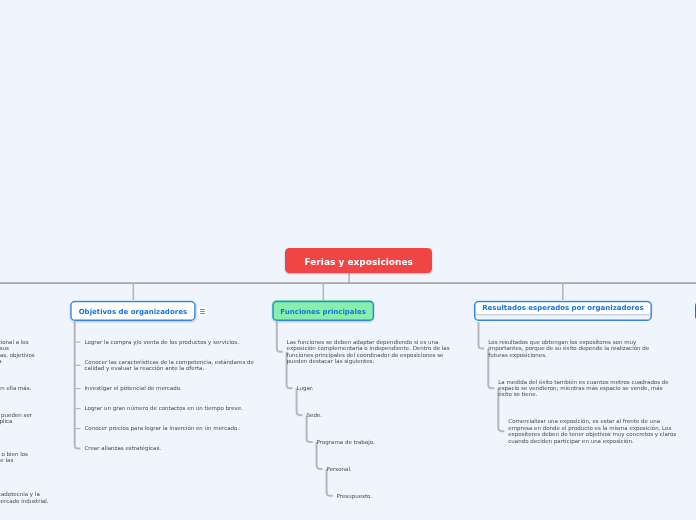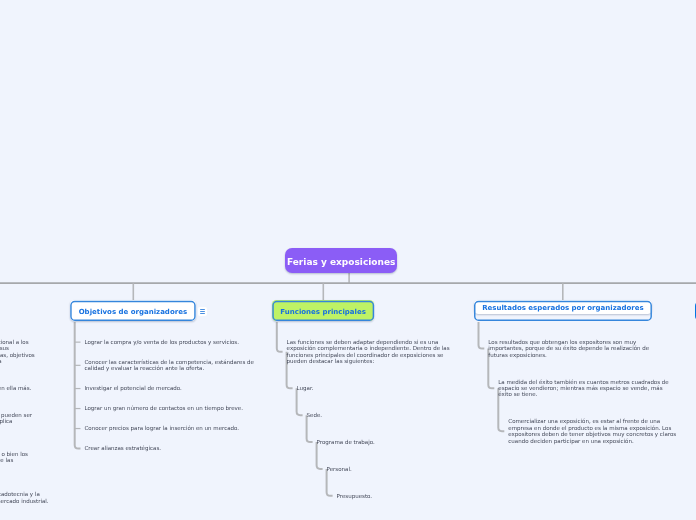--- a/index.html
+++ b/index.html
@@ -46,40 +46,40 @@
         <path d="M306.6 415.14 L306.6 438.43999999999994 Q306.6 442.03999999999996 310.20000000000005 442.03999999999996 L312.6 442.03999999999996" stroke="#b5b7ba" stroke-width="2" fill="none"></path>
         <path d="M316.6 442.03999999999996 L316.6 465.3399999999999 Q316.6 468.93999999999994 320.20000000000005 468.93999999999994 L322.6 468.93999999999994" stroke="#b5b7ba" stroke-width="2" fill="none"></path>
         <path d="M326.6 468.93999999999994 L326.6 492.2399999999999 Q326.6 495.8399999999999 330.20000000000005 495.8399999999999 L332.6 495.8399999999999" stroke="#b5b7ba" stroke-width="2" fill="none"></path>
         <path d="M562.8 283.2 L562.8 301.45" stroke="#b5b7ba" stroke-width="1.6"></path>
         <path d="M478.5 322.05 L478.5 344.94 Q478.5 348.54 482.1 348.54 L484.3 348.54" stroke="#b5b7ba" stroke-width="2" fill="none"></path>
         <path d="M488.3 348.54 L488.3 384.64 Q488.3 388.24 491.90000000000003 388.24 L494.3 388.24" stroke="#b5b7ba" stroke-width="2" fill="none"></path>
         <path d="M498.3 388.24 L498.3 427.53999999999996 Q498.3 431.14 501.90000000000003 431.14 L504.3 431.14" stroke="#b5b7ba" stroke-width="2" fill="none"></path>
       </g>
   </svg>
 
-  <div class="node-root" id="rootNode" style="left: 285.2px; top: 248.3px; width: 112px; height: 24.6px; background: #8b5cf6; color: rgb(255, 255, 255); border-radius: 7px;">
+  <div class="node-root" id="rootNode" style="left: 285.2px; top: 248.3px; width: 147px; height: 24.6px; background: #ef4444; color: rgb(255, 255, 255);">
     <span>Ferias y exposiciones</span>
   </div>
 
   <div id="branchLayer">
       <div class="node-l2" style="left: 70px; top: 300.45px; width: 125.75px; height: 21px; background: rgb(255, 255, 255); color: rgb(21, 112, 224);">
         <span>Objetivos de organizadores</span>
       </div>
       <div class="hamb" style="left: 198.05px; top: 307.15px; width: 8.8px; height: 8.5px;">
         <i style="background: rgb(74, 144, 226);"></i>
         <i style="background: rgb(74, 144, 226);"></i>
         <i style="background: rgb(74, 144, 226);"></i>
       </div>
       <div class="leaf" style="left: 84.5px; width: 173px; top: 338.94px; color: rgb(65, 70, 86);">Lograr la compra y/o venta de los productos y servicios.</div>
       <div class="leaf" style="left: 84.5px; width: 173px; top: 358.94px; color: rgb(65, 70, 86);">Conocer las características de la competencia, estándares de calidad y evaluar la reacción ante la oferta.</div>
       <div class="leaf" style="left: 84.5px; width: 173px; top: 385.34px; color: rgb(65, 70, 86);">Investigar el potencial de mercado.</div>
       <div class="leaf" style="left: 84.5px; width: 173px; top: 405.34px; color: rgb(65, 70, 86);">Lograr un gran número de contactos en un tiempo breve.</div>
       <div class="leaf" style="left: 84.5px; width: 173px; top: 425.34px; color: rgb(65, 70, 86);">Conocer precios para lograr la inserción en un mercado.</div>
       <div class="leaf" style="left: 84.5px; width: 173px; top: 445.34px; color: rgb(65, 70, 86);">Crear alianzas estratégicas.</div>
-      <div class="node-l2" style="left: 272.1px; top: 300.45px; width: 102.1px; height: 21px; background: #bef264; color: rgb(21, 112, 224);">
+      <div class="node-l2" style="left: 272.1px; top: 300.45px; width: 102.1px; height: 21px; background: #86efac; color: rgb(21, 112, 224);">
         <span>Funciones principales</span>
       </div>
       <div class="leaf" style="left: 286.6px; width: 171px; top: 338.94px; color: rgb(65, 70, 86);">Las funciones se deben adaptar dependiendo si es una exposición complementaria o independiente. Dentro de las funciones principales del coordinador de exposiciones se pueden destacar las siguientes:</div>
       <div class="leaf" style="left: 296.6px; width: 171px; top: 385.04px; color: rgb(65, 70, 86);">Lugar.</div>
       <div class="leaf" style="left: 306.6px; width: 171px; top: 411.94px; color: rgb(65, 70, 86);">Sede.</div>
       <div class="leaf" style="left: 316.6px; width: 171px; top: 438.84px; color: rgb(65, 70, 86);">Programa de trabajo.</div>
       <div class="leaf" style="left: 326.6px; width: 171px; top: 465.74px; color: rgb(65, 70, 86);">Personal.</div>
       <div class="leaf" style="left: 336.6px; width: 171px; top: 492.64px; color: rgb(65, 70, 86);">Presupuesto.</div>
       <div class="node-l2" style="left: 473.8px; top: 300.45px; width: 178.2px; height: 14px; background: rgb(255, 255, 255); color: rgb(21, 112, 224);">
         <span>Resultados esperados por organizadores</span>

